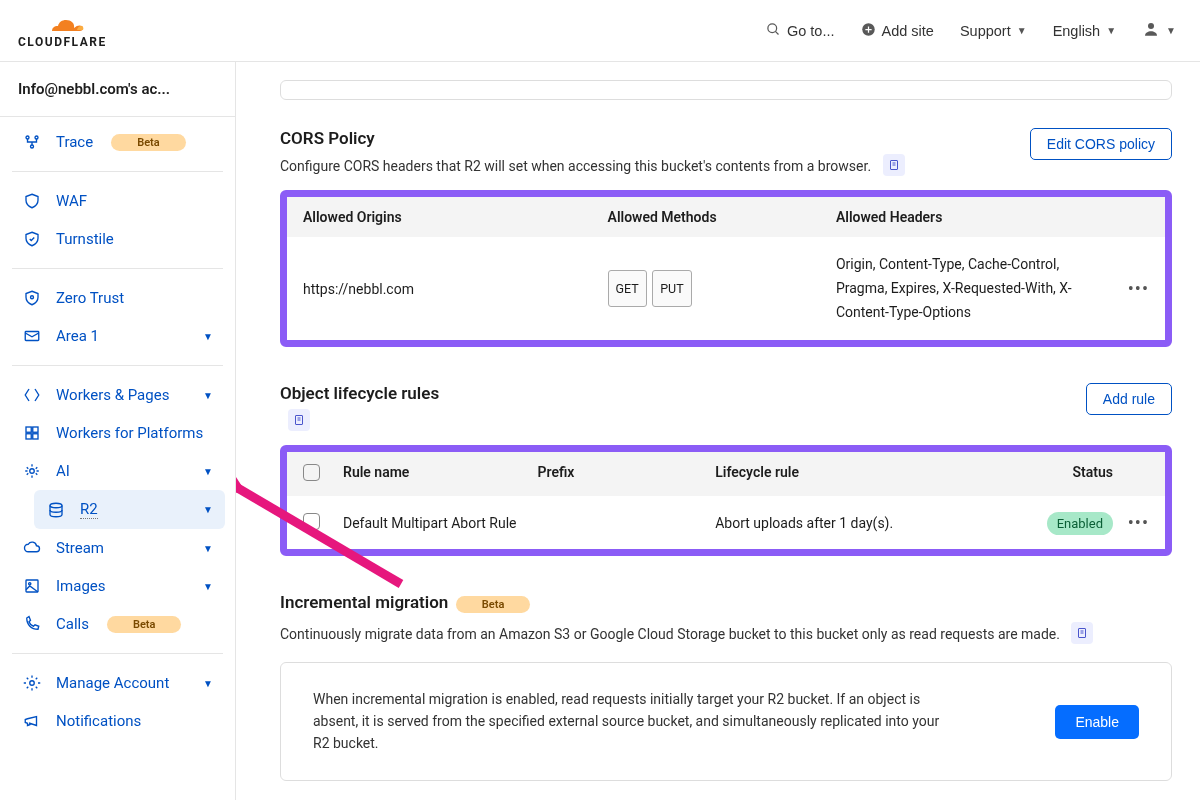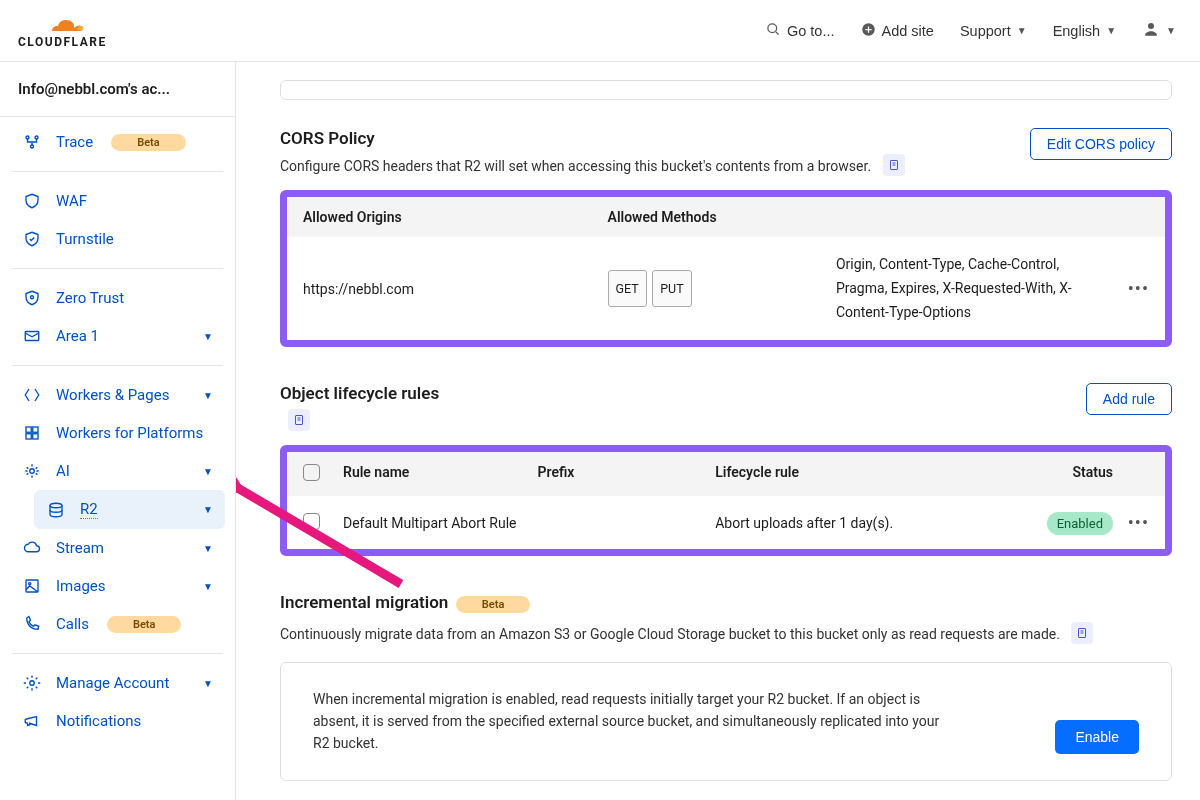--- a/index.html
+++ b/index.html
@@ -44,21 +44,21 @@
 .method-pill { display:inline-block; border:1px solid #aaa; border-radius:3px; padding:10px 7px; font-size:12.5px; margin-right:2px; background:#fafafa; }
 .more-dots { cursor:pointer; font-size:18px; color:#555; letter-spacing:1px; }
 .lr-col-check { flex:0 0 40px; }
 .lr-col-name { flex:0 0 23%; }
 .lr-col-prefix { flex:0 0 21%; }
 .lr-col-rule { flex:1; }
 .lr-col-status { flex:0 0 110px; text-align:right; }
 .lr-col-act { flex:0 0 36px; text-align:right; }
 .chk { width:17px; height:17px; border:1.5px solid #888; border-radius:4px; display:inline-block; cursor:pointer; }
 .status-enabled { background:#a7e8c8; color:#0b5f36; padding:4px 10px; border-radius:12px; font-size:13px; }
-.mig-box { border:1px solid #ddd; border-radius:6px; padding: 26px 32px; display:flex; justify-content:space-between; align-items:flex-end; gap:30px; }
+.mig-box { border:1px solid #ddd; border-radius:6px; padding: 26px 32px; display:flex; justify-content:space-between; align-items:center; gap:30px; }
 .mig-text { max-width: 640px; line-height:1.55; color:#333; }
 .arrow { position:absolute; left:-15px; top:412px; pointer-events:none; z-index:5; }
 </style>
 </head>
 <body>
 
 <div class="topbar">
   <div class="logo-wrap">
     <span class="logo-cloud">
       <svg width="46" height="20" viewBox="0 0 46 20">
@@ -288,20 +288,21 @@
                 <line x1="9" y1="12" x2="15" y2="12"></line>
               </svg>
             </span>
         </div>
         <button class="btn-outline">Edit CORS policy</button>
       </div>
       <div class="table">
         <div class="thead">
           <div class="col-origin">Allowed Origins</div>
           <div class="col-methods">Allowed Methods</div>
+          <div class="col-headers">Allowed Headers</div>
           <div class="col-actions"></div>
         </div>
         <div class="trow">
           <div class="col-origin">https://nebbl.com</div>
           <div class="col-methods">
             <span class="method-pill">GET</span>
             <span class="method-pill">PUT</span>
           </div>
           <div class="col-headers" style="line-height:1.7;">Origin, Content-Type, Cache-Control, Pragma, Expires, X-Requested-With, X-Content-Type-Options</div>
           <div class="col-actions"><span class="more-dots">•••</span></div>

